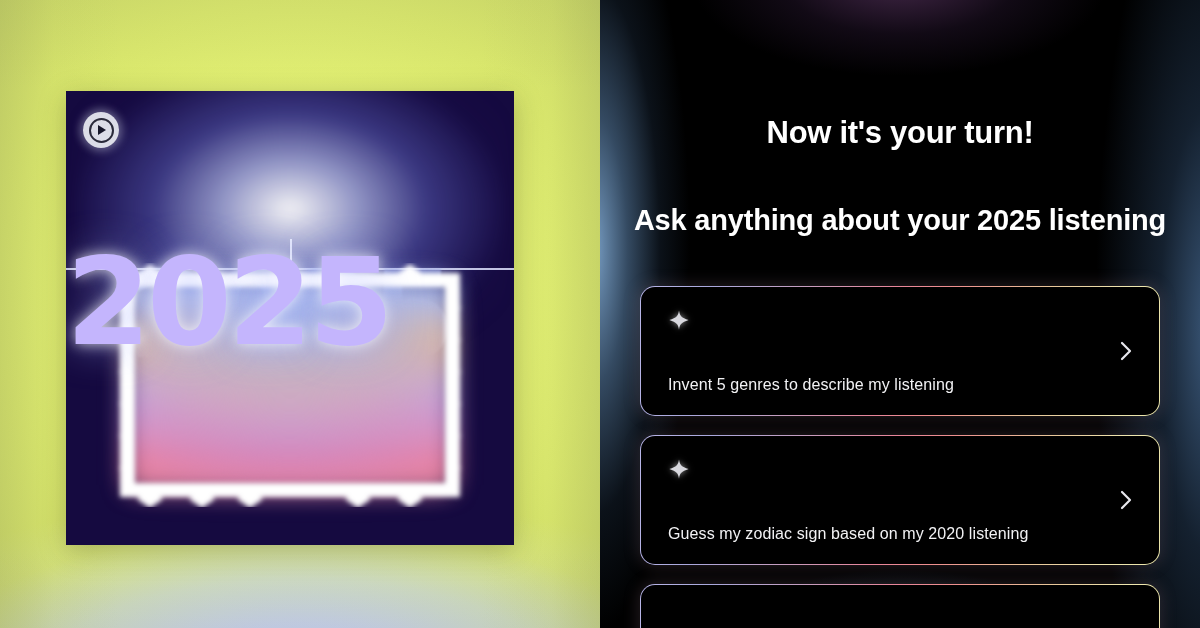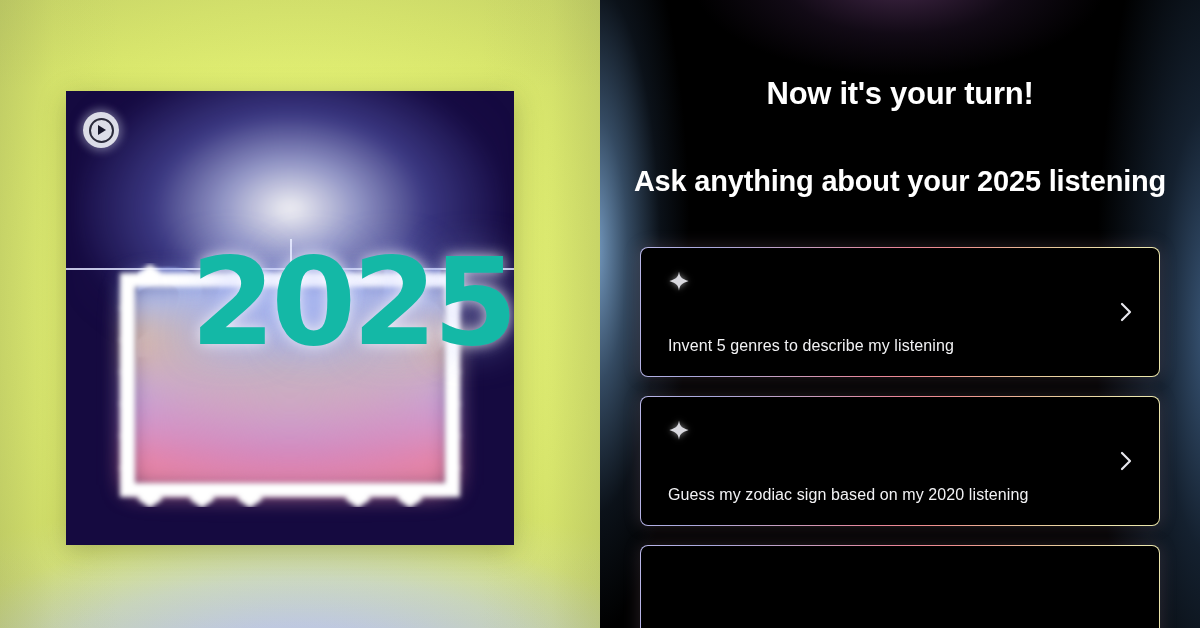--- a/index.html
+++ b/index.html
@@ -39,24 +39,24 @@
   }
   .aa-hline {
     position:absolute; left:-4px; right:-4px; top:177px; height:2px;
     background:rgba(225,228,255,0.85);
   }
   .aa-vline {
     position:absolute; left:224px; top:148px; width:2px; height:44px;
     background:rgba(235,238,255,0.9);
   }
   .aa-year {
-    position:absolute; left:0; right:0; top:150px; text-align:right;
+    position:absolute; left:0; right:0; top:150px; text-align:left;
     font-family:"DejaVu Sans", sans-serif;
     font-size:122px; font-weight:bold; line-height:1;
-    letter-spacing:-4px; color:#14b8a6;
+    letter-spacing:-4px; color:#c4b5fd;
     text-shadow:0 0 14px rgba(255,255,255,0.75), 0 0 38px rgba(170,180,255,0.55);
   }
   .aa-year-shadow {
     position:absolute; left:0; right:0; top:163px; text-align:center;
     font-family:"DejaVu Sans", sans-serif;
     font-size:122px; font-weight:bold; line-height:1;
     letter-spacing:-4px; color:rgba(138,152,226,0.62);
     filter:blur(1px);
   }
   
@@ -121,31 +121,31 @@
     position:absolute; inset:0; pointer-events:none;
     background:
       radial-gradient(ellipse 120px 480px at -6px 250px, rgba(125,165,205,0.95) 0%, rgba(95,135,178,0.55) 28%, rgba(45,70,100,0.25) 55%, rgba(0,0,0,0) 80%),
       radial-gradient(ellipse 150px 640px at 612px 330px, rgba(70,105,145,0.85) 0%, rgba(45,72,104,0.45) 35%, rgba(0,0,0,0) 78%),
       radial-gradient(ellipse 260px 120px at 300px -20px, rgba(120,70,130,0.55) 0%, rgba(70,40,85,0.25) 45%, rgba(0,0,0,0) 80%),
       radial-gradient(ellipse 230px 90px at 300px 640px, rgba(60,95,130,0.45) 0%, rgba(0,0,0,0) 80%);
   }
   .rp-content { position:relative; z-index:2; }
 
   .rp-title {
-    margin-top:76px; text-align:center; color:#fff;
+    margin-top:115px; text-align:center; color:#fff;
     font-size:31px; font-weight:bold; letter-spacing:-0.3px;
   }
   .rp-subtitle {
     margin-top:50px; text-align:center; color:#fff;
     font-size:29px; font-weight:bold; line-height:1.33; letter-spacing:-0.2px;
   }
 
   .card-list { margin-top:46px; padding:0 40px; display:flex; flex-direction:column; gap:19px; }
   .prompt-card {
-    position:relative; height:130px; border-radius:8px;
+    position:relative; height:130px; border-radius:15px;
     background:
       linear-gradient(#000,#000) padding-box,
       linear-gradient(100deg, #b9b6e8 0%, #a9a8dd 13%, #c59ec0 30%, #e8859a 47%, #ef8f8e 58%, #e8c79a 76%, #efe7b0 90%, #e9e3a8 100%) border-box;
     border:1.6px solid transparent;
     box-shadow:0 0 16px 2px rgba(190,150,170,0.18);
     flex:0 0 auto;
   }
   .card-spark {
     position:absolute; left:27px; top:22px; width:22px; height:22px;
     color:#d8d8de;

